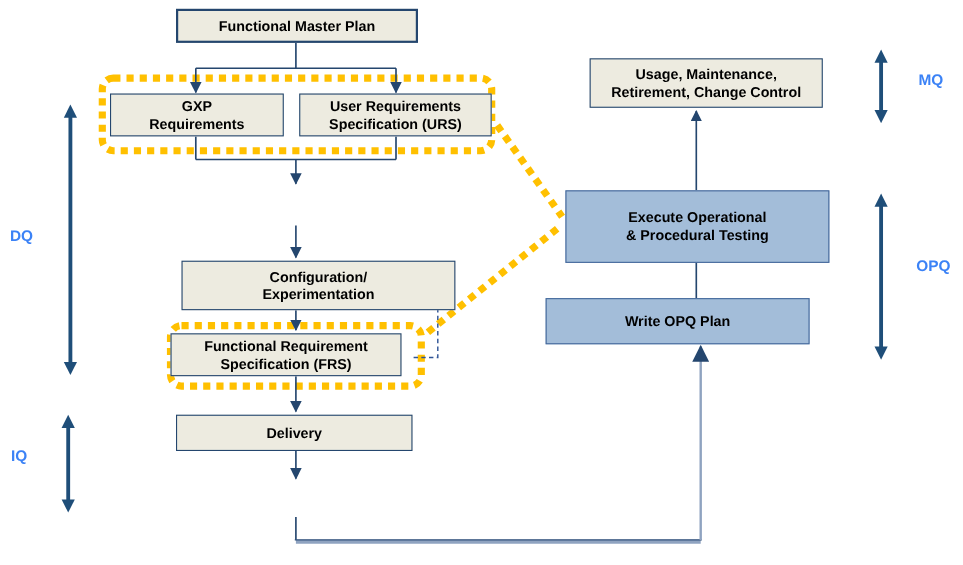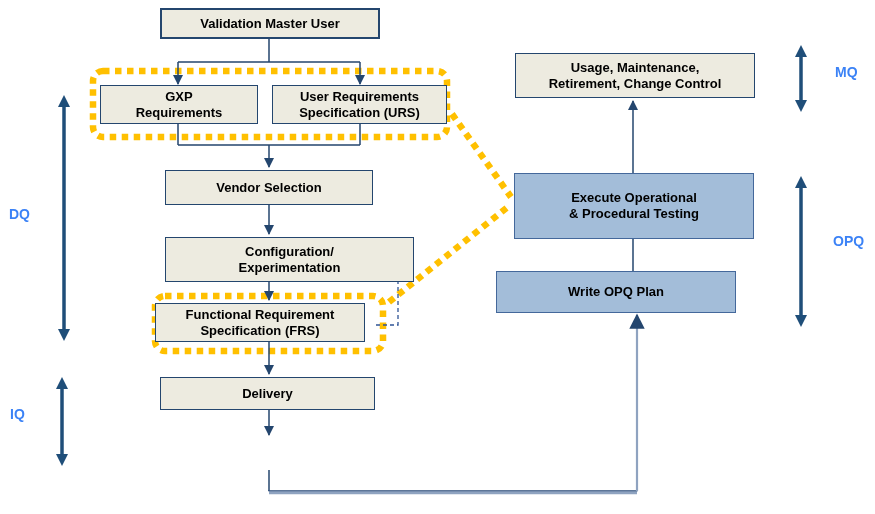--- a/index.html
+++ b/index.html
@@ -71,32 +71,31 @@
       <polygon class="tri" points="795,57 807,57 801,45"></polygon>
       <polygon class="tri" points="795,100 807,100 801,112"></polygon>
     </g>
     <g>
       <line x1="801" y1="186" x2="801" y2="317" class="thick"></line>
       <polygon class="tri" points="795,188 807,188 801,176"></polygon>
       <polygon class="tri" points="795,315 807,315 801,327"></polygon>
     </g>
   </svg>
 
-  <div class="box thickborder" style="left:160px;top:8px;width:220px;height:31px">Validation Master User</div>
+  <div class="box thickborder" style="left:160px;top:8px;width:220px;height:31px">Functional Master Plan</div>
   <div class="box" style="left:100px;top:85px;width:158px;height:39px">GXP
 Requirements</div>
   <div class="box" style="left:272px;top:85px;width:175px;height:39px">User Requirements
 Specification (URS)</div>
-  <div class="box" style="left:165px;top:170px;width:208px;height:35px">Vendor Selection</div>
   <div class="box" style="left:165px;top:237px;width:249px;height:45px">Configuration/
 Experimentation</div>
   <div class="box" style="left:155px;top:303px;width:210px;height:39px">Functional Requirement
 Specification (FRS)</div>
   <div class="box" style="left:160px;top:377px;width:215px;height:33px">Delivery</div>
-  <div class="box" style="left:515px;top:53px;width:240px;height:45px">Usage, Maintenance,
+  <div class="box" style="left:536px;top:53px;width:212px;height:45px">Usage, Maintenance,
 Retirement, Change Control</div>
   <div class="box blue" style="left:514px;top:173px;width:240px;height:66px">Execute Operational
 &amp; Procedural Testing</div>
   <div class="box blue" style="left:496px;top:271px;width:240px;height:42px">Write OPQ Plan</div>
 
   <div class="phase" style="left:9px;top:206px">DQ</div>
   <div class="phase" style="left:10px;top:406px">IQ</div>
   <div class="phase" style="left:835px;top:64px">MQ</div>
   <div class="phase" style="left:833px;top:233px">OPQ</div>
 

